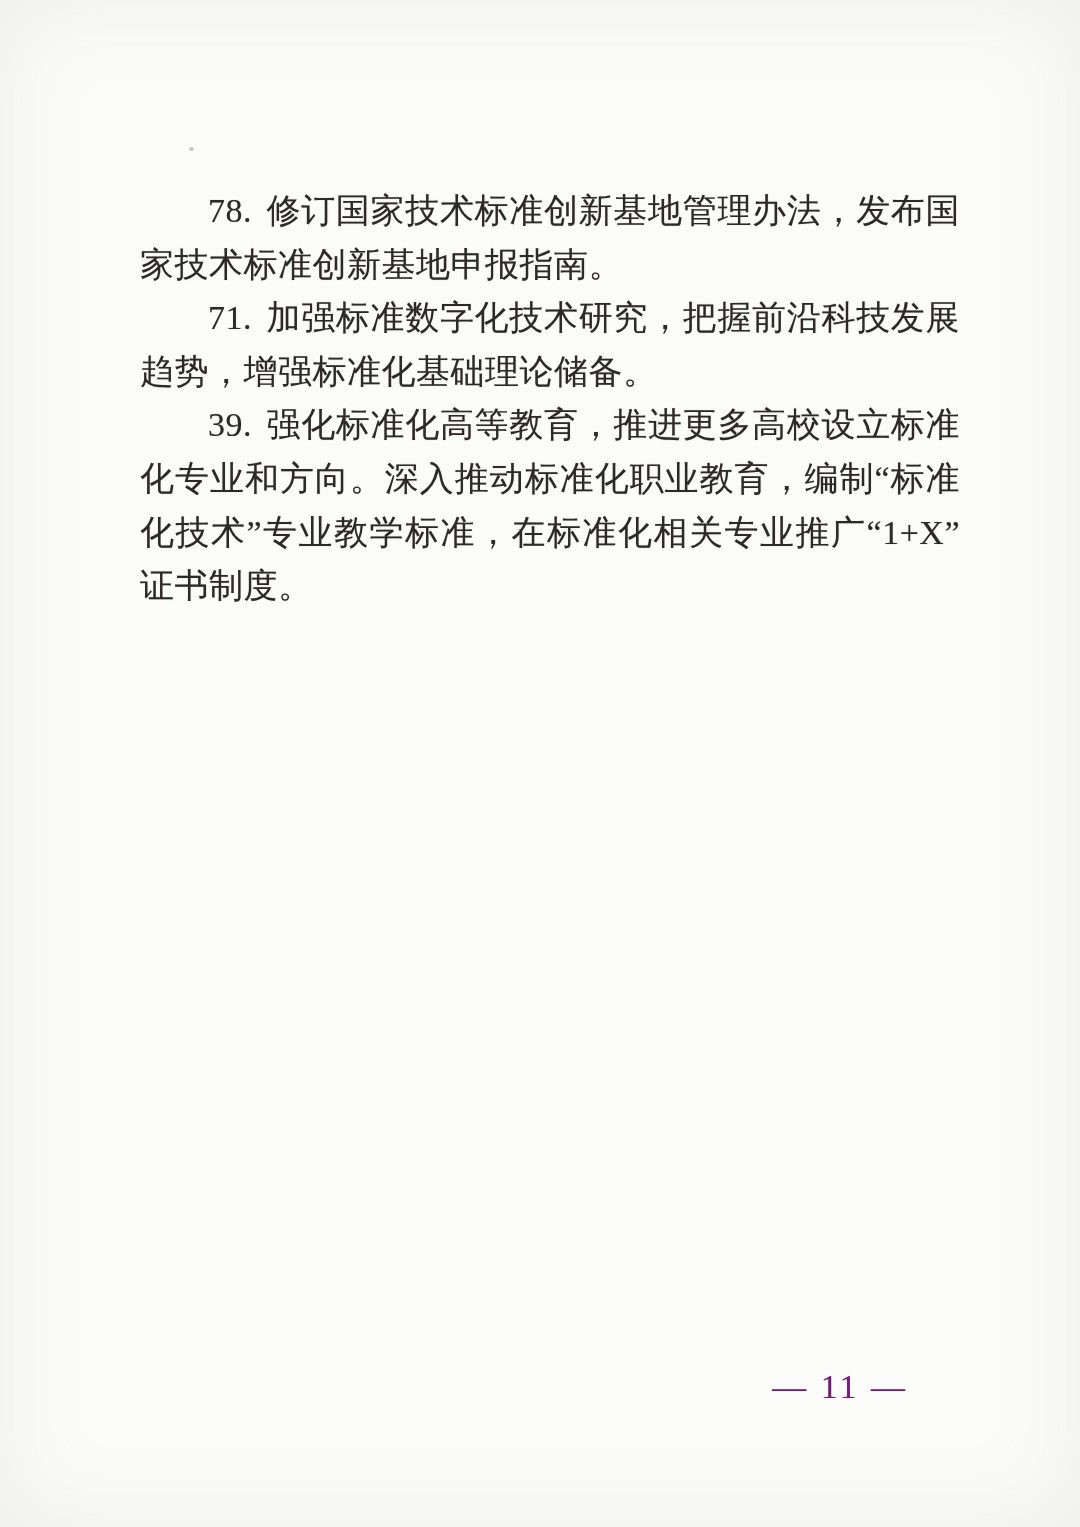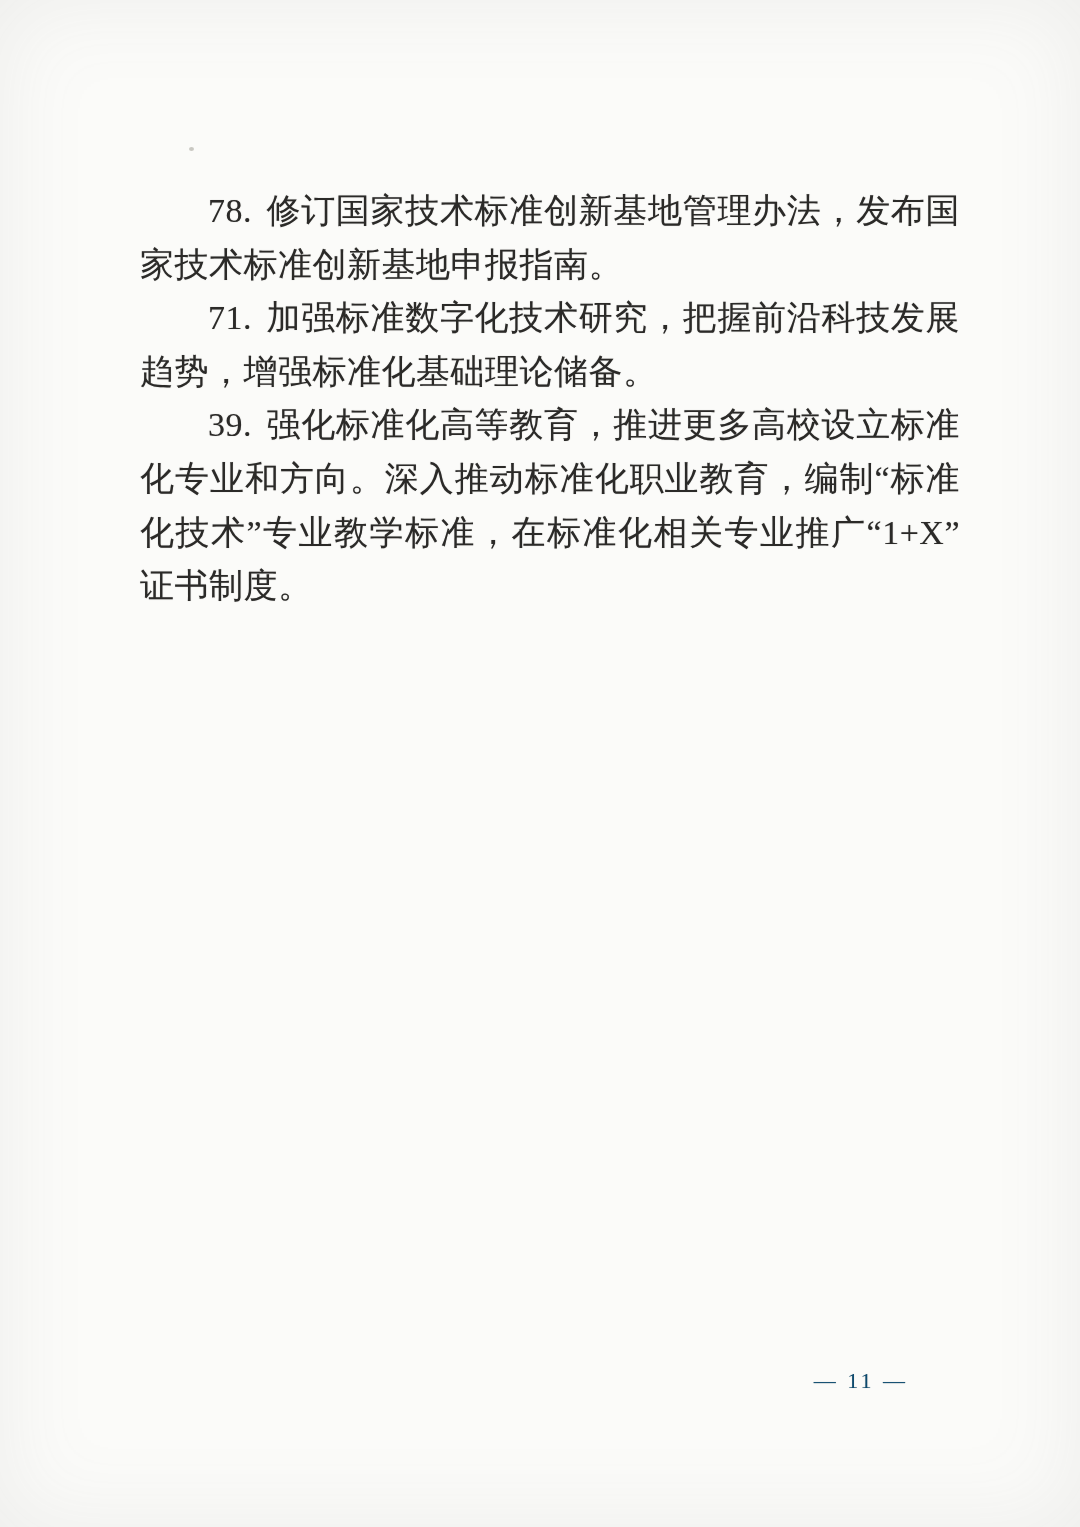--- a/index.html
+++ b/index.html
@@ -40,23 +40,23 @@
     letter-spacing: 0.5px;
     text-shadow: 0 0 1px rgba(45,44,42,0.35);
   }
   .item-number {
     margin-right: 0.42em;
   }
   .page-number {
     position: absolute;
     top: 1368px;
     right: 172px;
-    font-size: 22px;
+    font-size: 34px;
     letter-spacing: 3px;
-    color: #0c4a6e;
+    color: #701a75;
     text-shadow: 0 0 1px rgba(45,44,42,0.3);
   }
   .scan-speck {
     position: absolute;
     left: 189px;
     top: 147px;
     width: 5px;
     height: 4px;
     background: #c9c8c2;
     border-radius: 50%;

